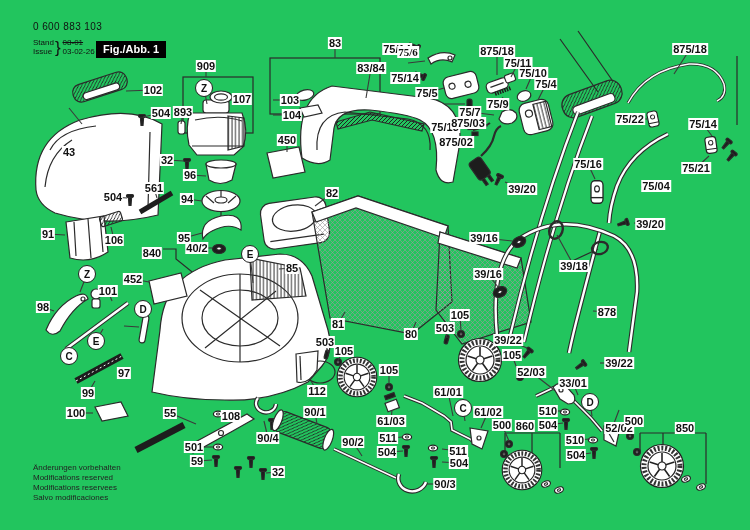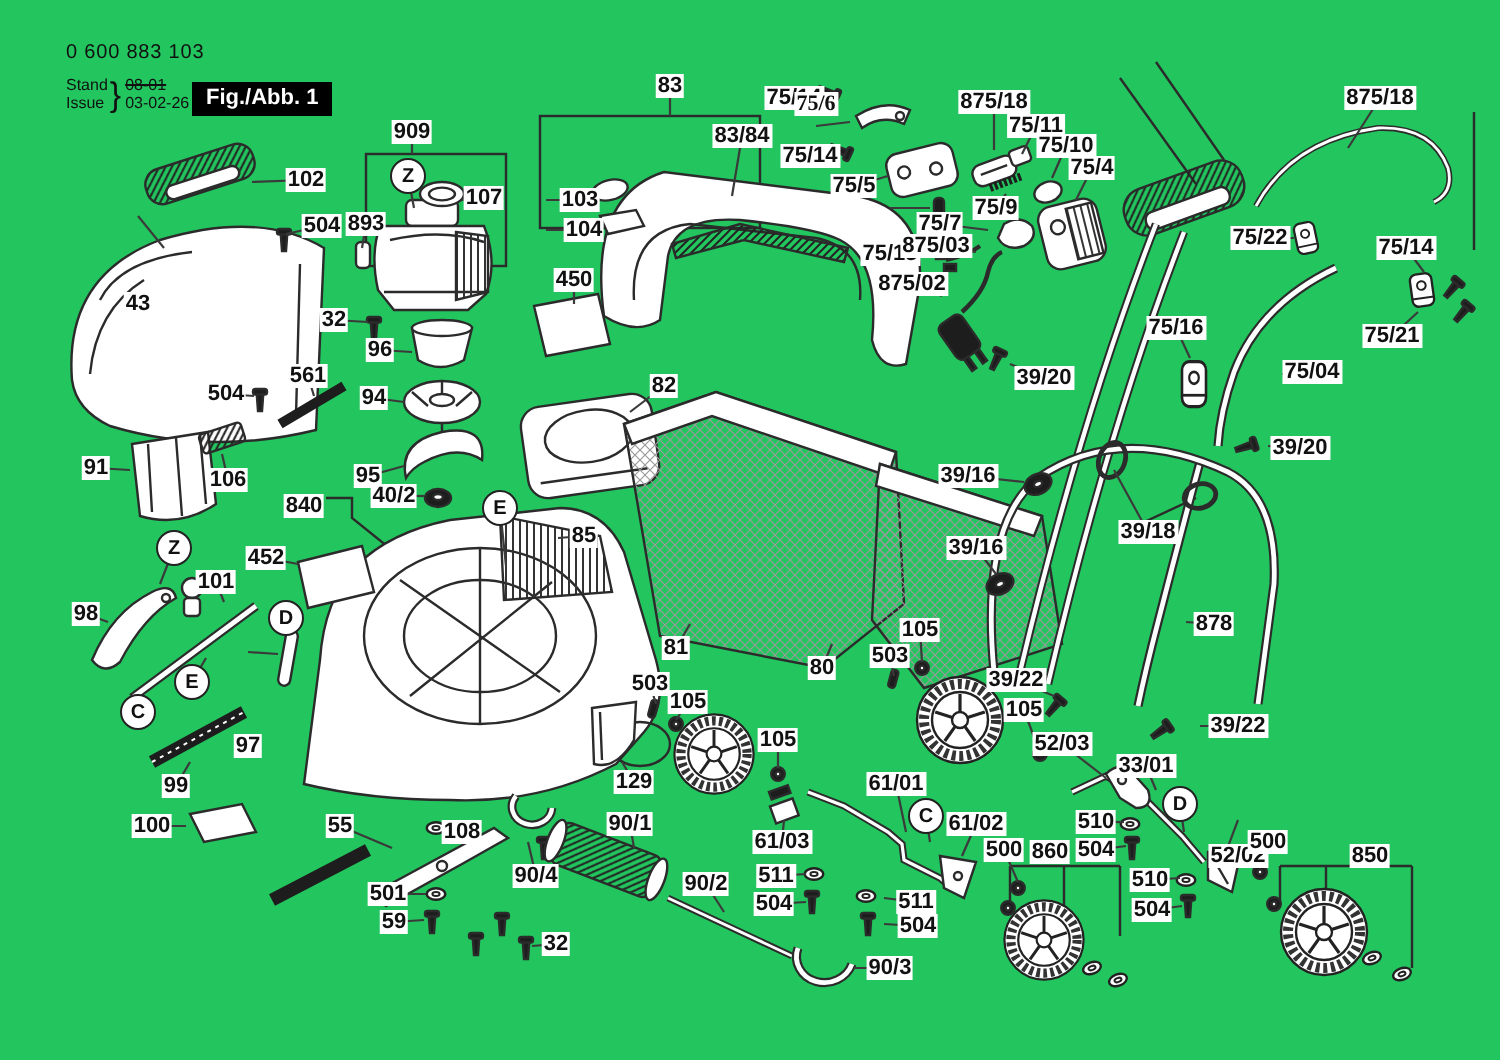--- a/index.html
+++ b/index.html
@@ -382,20 +382,26 @@
       <div>Issue</div>
     </div>
     <div class="revbrace">}</div>
     <div>
       <div class="strike">08-01</div>
       <div>03-02-26</div>
     </div>
   </div>
   <div class="figbadge">Fig./Abb. 1</div>
 
+  <div class="footnote">
+    <div>Änderungen vorbehalten</div>
+    <div>Modifications reserved</div>
+    <div>Modifications reservees</div>
+    <div>Salvo modificaciones</div>
+  </div>
 
   <div id="callout-layer">
       <div class="callout" style="left: 153px; top: 90px;">102</div>
       <div class="callout" style="left: 69px; top: 108px; margin-top: 44px;">43</div>
       <div class="callout" style="left: 161px; top: 113px;">504</div>
       <div class="callout" style="left: 183px; top: 112px;">893</div>
       <div class="callout" style="left: 206px; top: 66px;">909</div>
       <div class="callout" style="left: 242px; top: 99px;">107</div>
       <div class="callout" style="left: 290px; top: 100px;">103</div>
       <div class="callout" style="left: 292px; top: 115px;">104</div>
@@ -422,21 +428,21 @@
       <div class="callout" style="left: 76px; top: 413px;">100</div>
       <div class="callout" style="left: 170px; top: 413px;">55</div>
       <div class="callout" style="left: 231px; top: 416px;">108</div>
       <div class="callout" style="left: 194px; top: 447px;">501</div>
       <div class="callout" style="left: 197px; top: 461px;">59</div>
       <div class="callout" style="left: 268px; top: 438px;">90/4</div>
       <div class="callout" style="left: 278px; top: 472px;">32</div>
       <div class="callout" style="left: 315px; top: 412px;">90/1</div>
       <div class="callout" style="left: 353px; top: 442px;">90/2</div>
       <div class="callout" style="left: 445px; top: 484px;">90/3</div>
-      <div class="callout" style="left: 317px; top: 391px;">129</div>
+      <div class="callout" style="left: 317px; top: 391px;">112</div>
       <div class="callout" style="left: 325px; top: 342px;">503</div>
       <div class="callout" style="left: 344px; top: 351px;">105</div>
       <div class="callout" style="left: 338px; top: 324px;">81</div>
       <div class="callout" style="left: 411px; top: 334px;">80</div>
       <div class="callout" style="left: 445px; top: 328px;">503</div>
       <div class="callout" style="left: 460px; top: 315px;">105</div>
       <div class="callout" style="left: 389px; top: 370px;">105</div>
       <div class="callout" style="left: 512px; top: 355px;">105</div>
       <div class="callout" style="left: 448px; top: 392px;">61/01</div>
       <div class="callout" style="left: 488px; top: 412px;">61/02</div>

